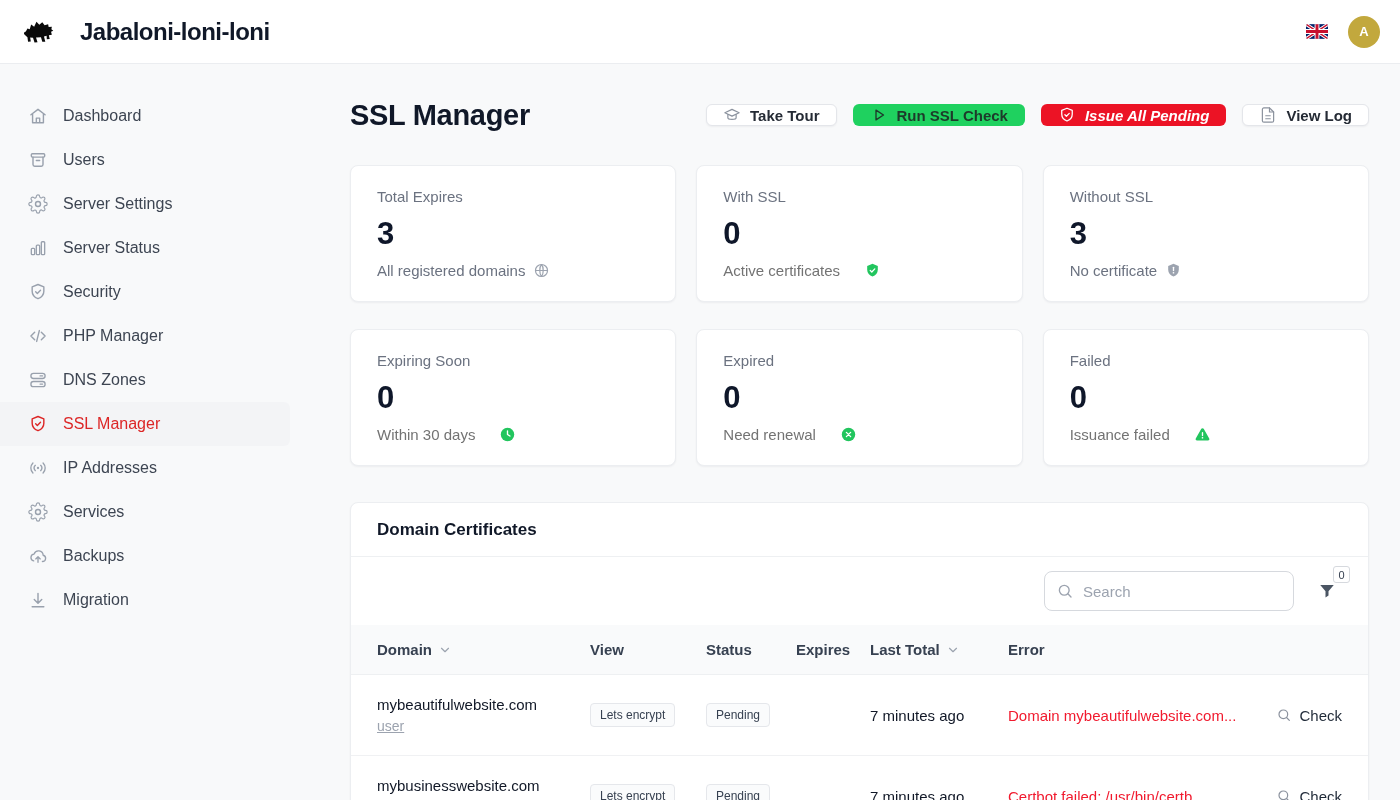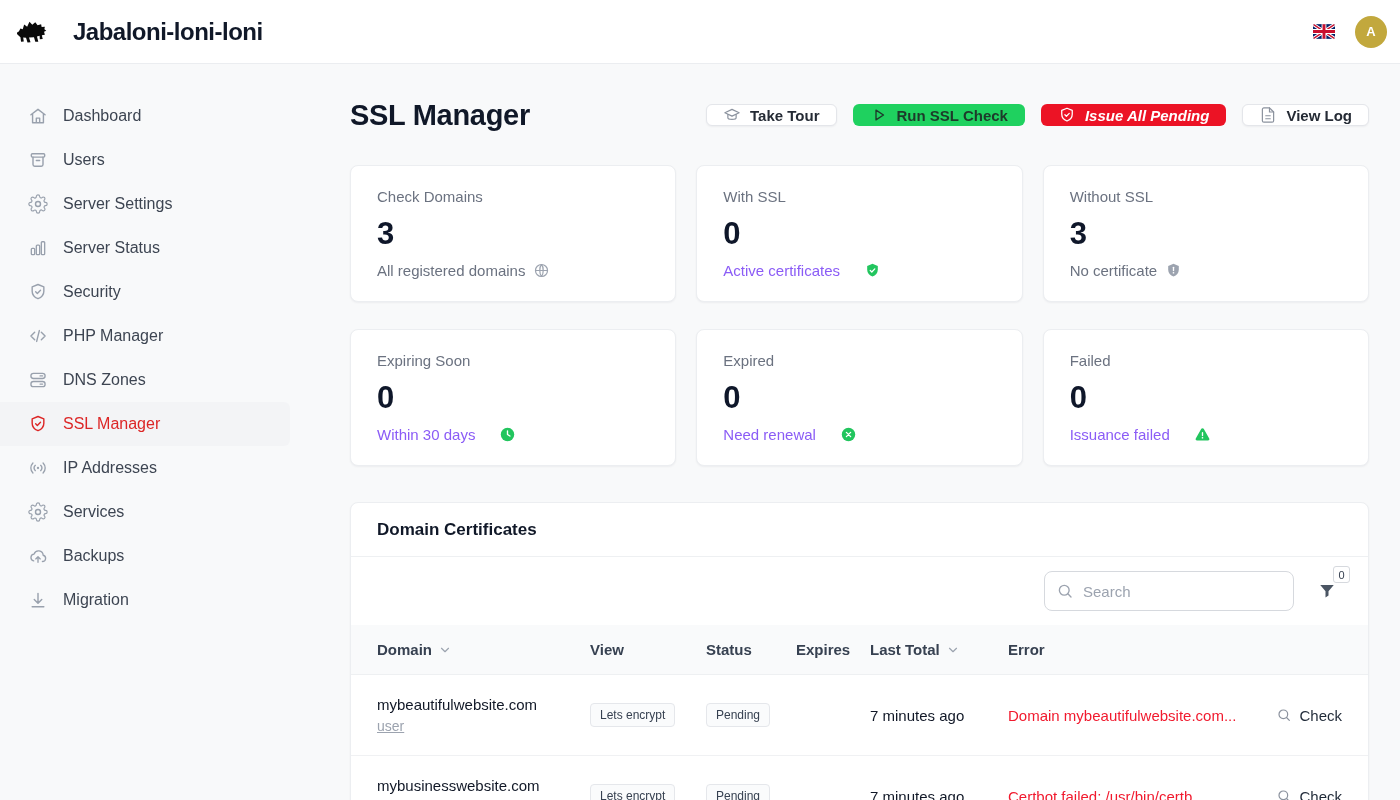--- a/index.html
+++ b/index.html
@@ -5,21 +5,21 @@
   * { box-sizing: border-box; }
   html,body { margin:0; padding:0; }
   body {
     width:1400px; height:800px; overflow:hidden;
     background:#f8f9fa; color:#111827;
     font-family:"Liberation Sans", sans-serif;
   }
   
   .topbar {
     height:64px; background:#ffffff; border-bottom:1px solid #ebedf0;
-    display:flex; align-items:center; padding:0 13px;
+    display:flex; align-items:center; padding:0 20px;
   }
   .logo { width:46px; height:34px; margin:0 14px 0 0; flex:none; }
   .brand { font-size:24px; font-weight:800; letter-spacing:-0.5px; color:#101828; }
   .topbar-right { margin-left:auto; display:flex; align-items:center; gap:20px; }
   .flag { width:22px; height:15px; border-radius:2px; overflow:hidden; display:block; cursor:pointer; }
   .avatar {
     width:32px; height:32px; border-radius:50%; background:#c2a83d;
     color:#fff; font-size:13px; font-weight:700;
     display:flex; align-items:center; justify-content:center; cursor:pointer;
   }
@@ -55,21 +55,21 @@
   .stats { display:grid; grid-template-columns:repeat(3,1fr); gap:27px 20px; margin-bottom:36px; }
   .card {
     background:#fff; border:1px solid #eceef1; border-radius:8px;
     box-shadow:0 1px 2px rgba(16,24,40,.05); height:137px; padding:22px 26px;
     display:flex; flex-direction:column; justify-content:space-between;
   }
   .stat-label { font-size:15px; color:#6b7280; }
   .stat-value { font-size:31px; font-weight:700; color:#0f172a; line-height:1; }
   .stat-sub { font-size:15px; display:flex; align-items:flex-end; gap:8px; }
   .tone-gray { color:#6b7280; }
-  .tone-green { color:#8b5cf6;gap:24px; }
+  .tone-green { color:#737373;gap:24px; }
   .stat-sub .micn { width:17px; height:17px; flex:none; }
   
   .panel {
     background:#fff; border:1px solid #eceef1; border-radius:8px 8px 0 0;
     box-shadow:0 1px 2px rgba(16,24,40,.05);
   }
   .panel-title { padding:17px 26px 16px; font-size:17px; font-weight:700; color:#101828; border-bottom:1px solid #eef0f2; }
   .toolbar { display:flex; justify-content:flex-end; align-items:center; gap:22px; padding:14px 30px 14px 26px; }
   .search { position:relative; width:250px;margin-left:20px; }
   .search input {
@@ -321,21 +321,21 @@
           <svg class="icn" viewBox="0 0 24 24">
               <use href="#i-file"></use>
             </svg>
           <span>View Log</span>
         </button>
       </div>
     </div>
 
     <div class="stats">
       <div class="card">
-        <div class="stat-label">Check Domains</div>
+        <div class="stat-label">Total Expires</div>
         <div class="stat-value">3</div>
         <div class="stat-sub tone-gray">
             <span>All registered domains</span>
           <svg class="micn" viewBox="0 0 24 24" style="color:#9ca3af">
               <use href="#i-globe"></use>
             </svg>
         </div>
       </div>
       <div class="card">
         <div class="stat-label">With SSL</div>

